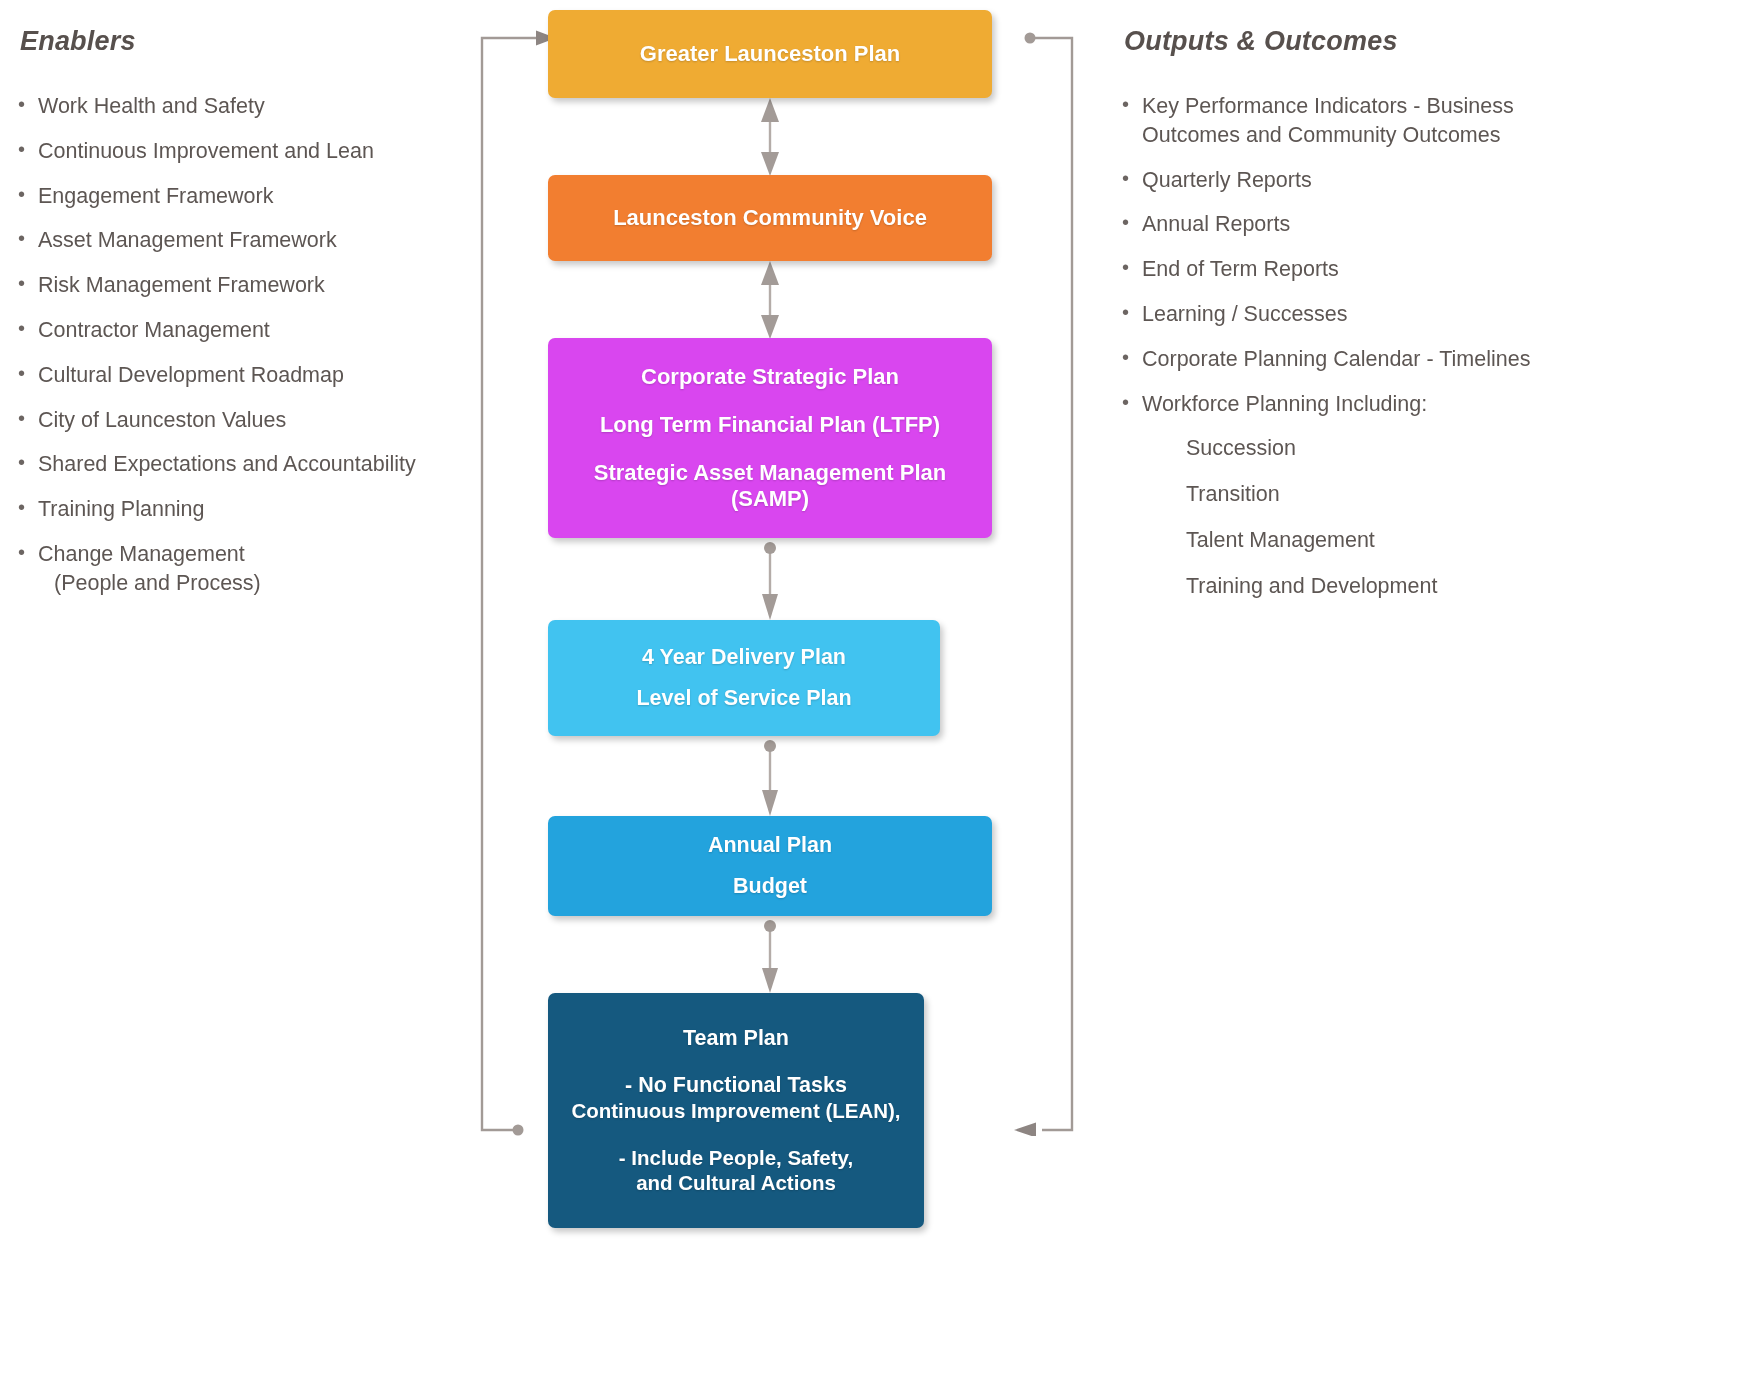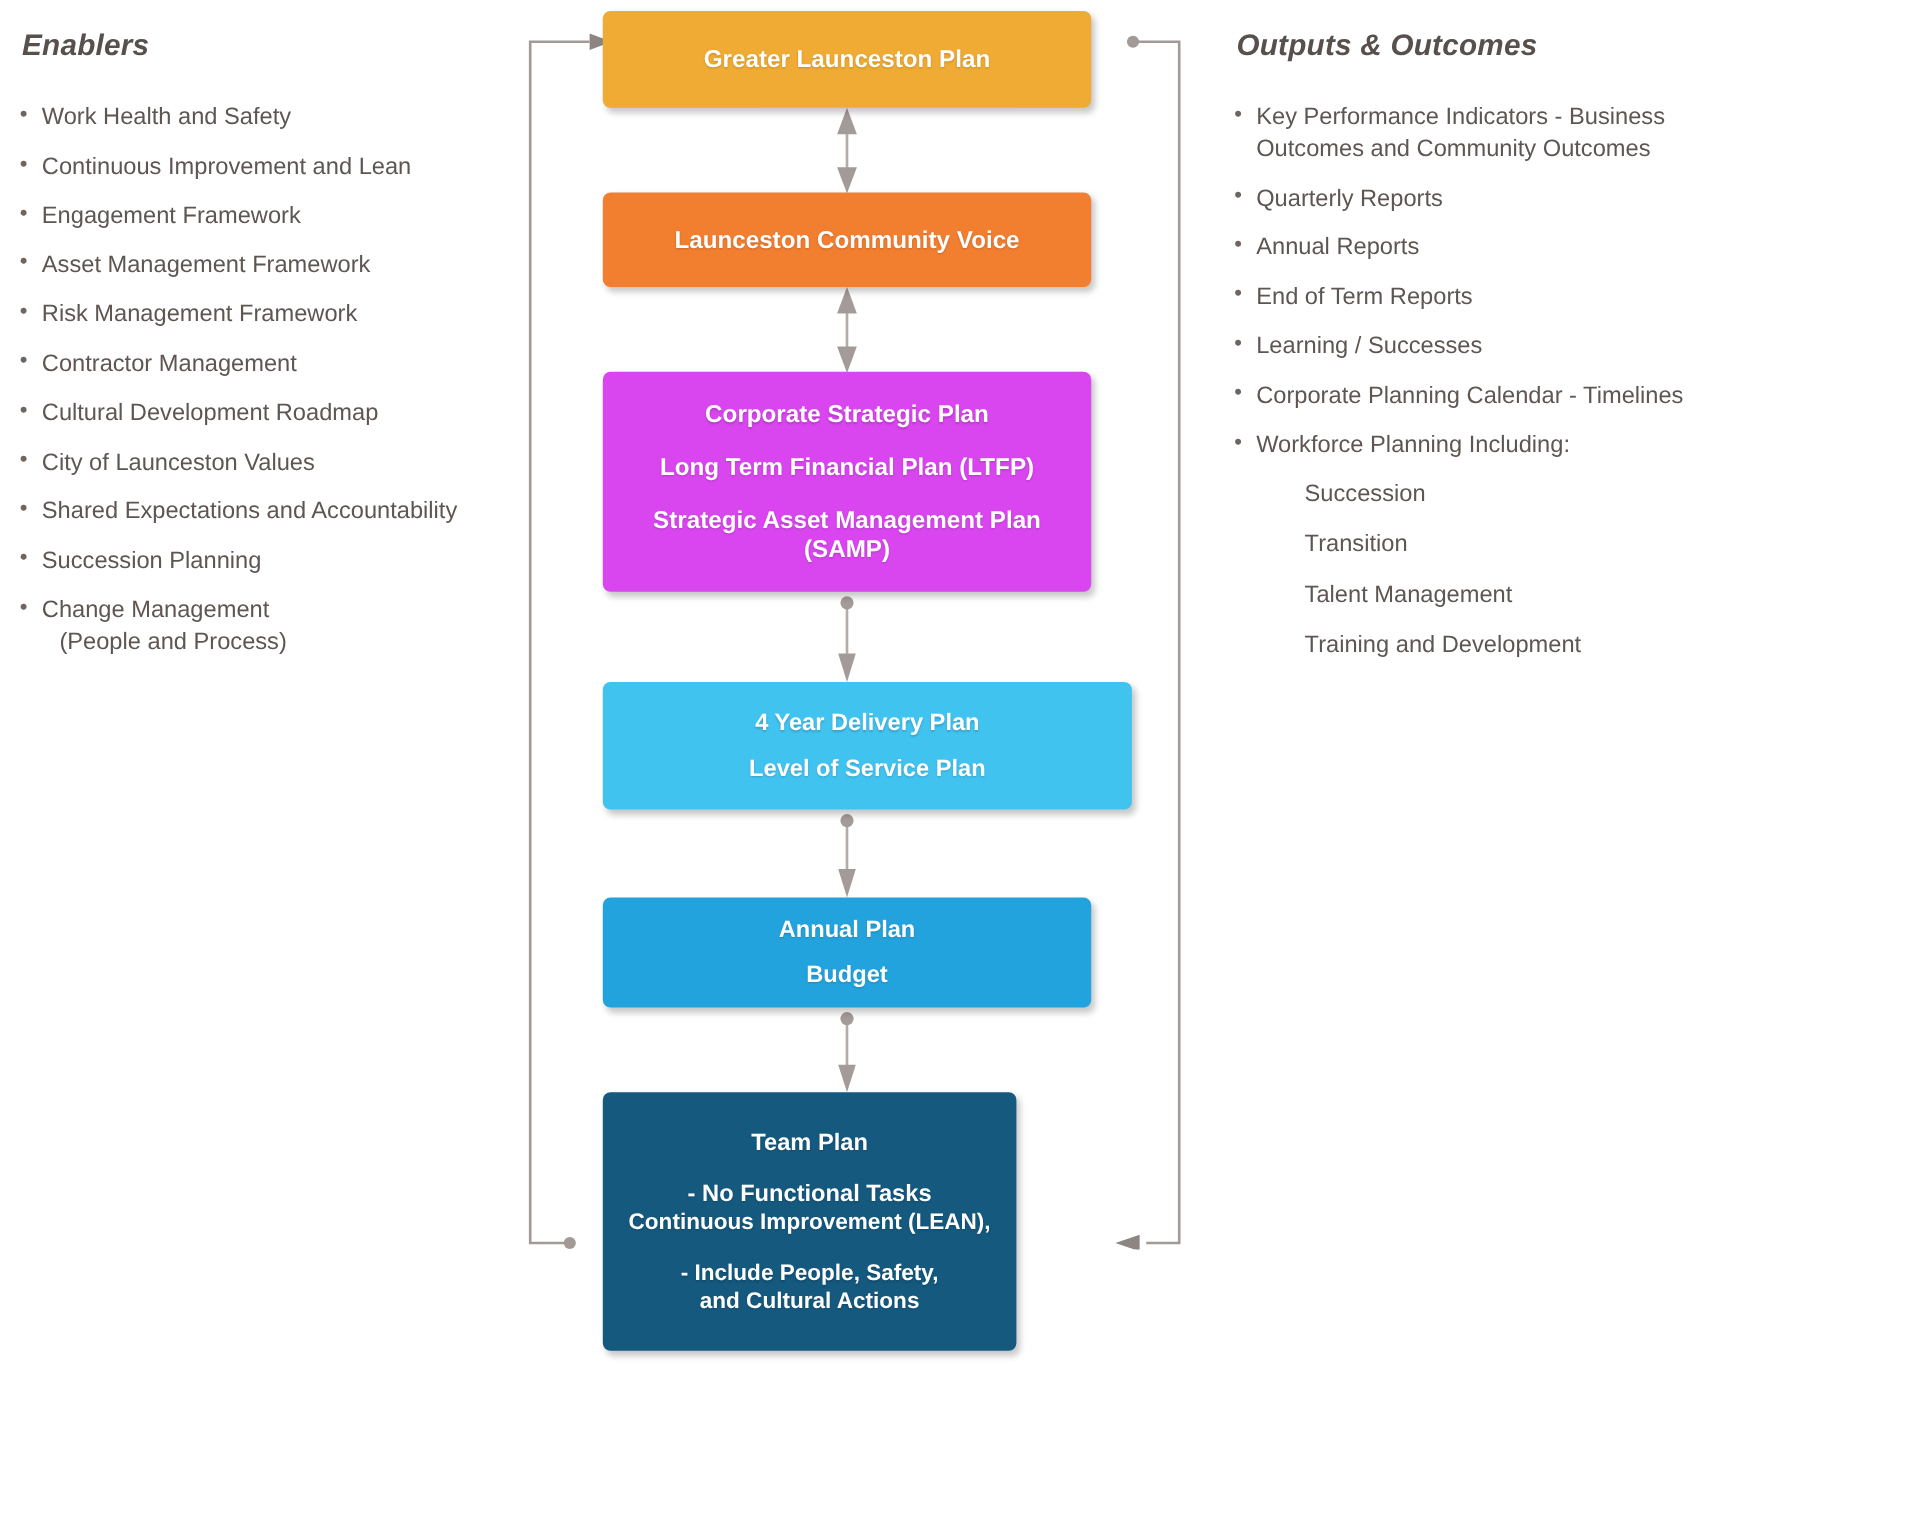--- a/index.html
+++ b/index.html
@@ -86,21 +86,21 @@
   .node .line {
     display: block;
     width: 100%;
     text-shadow: 0 1px 2px rgba(0,0,0,0.18);
   }
   .node .line + .line { margin-top: 16px; }
 
   #node-glp  { left: 548px; top: 10px;   width: 444px; height: 88px;  background: #efab33; font-size: 22px; }
   #node-lcv  { left: 548px; top: 175px;  width: 444px; height: 86px;  background: #f27e30; font-size: 22px; }
   #node-csp  { left: 548px; top: 338px;  width: 444px; height: 200px; background: #d946ef; font-size: 22px; }
-  #node-4yr  { left: 548px; top: 620px;  width: 481px; height: 116px; background: #41c3f0; font-size: 21.5px; }
+  #node-4yr  { left: 548px; top: 620px;  width: 392px; height: 116px; background: #41c3f0; font-size: 21.5px; }
   #node-ann  { left: 548px; top: 816px;  width: 444px; height: 100px; background: #23a3dd; font-size: 21.5px; }
   #node-team { left: 548px; top: 993px;  width: 376px; height: 235px; background: #15597f; font-size: 21.5px; }
 
   #node-csp  .line + .line { margin-top: 22px; }
   #node-team .line + .line { margin-top: 22px; }
   #node-team .line.small { font-size: 20.5px; line-height: 1.22; }
 
   
   .connector {
     position: absolute;
@@ -154,21 +154,21 @@
     <li class="bullet-item">
       <span>Cultural Development Roadmap</span>
     </li>
     <li class="bullet-item">
       <span>City of Launceston Values</span>
     </li>
     <li class="bullet-item">
       <span>Shared Expectations and Accountability</span>
     </li>
     <li class="bullet-item">
-      <span>Succession Planning</span>
+      <span>Training Planning</span>
     </li>
     <li class="bullet-item">
       <span>Change Management</span>
       <span class="cont" style="padding-left:16px">(People and Process)</span>
     </li>
   </ul>
 
   <ul id="outputs-list" class="bullet-list">
     <li class="bullet-item">
       <span>Key Performance Indicators - Business</span>

